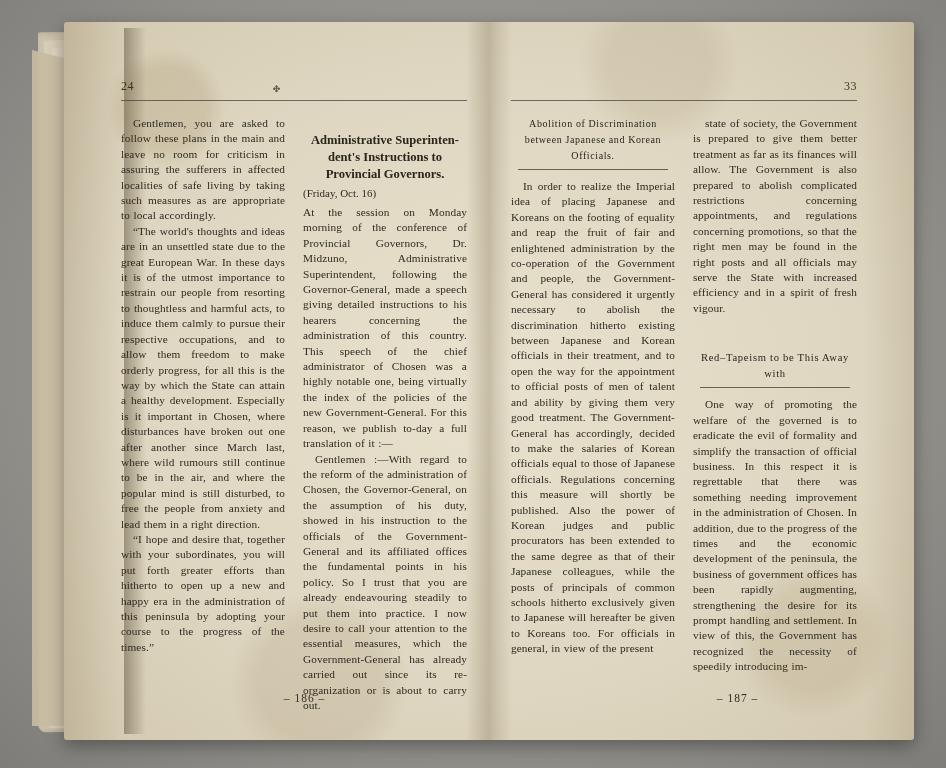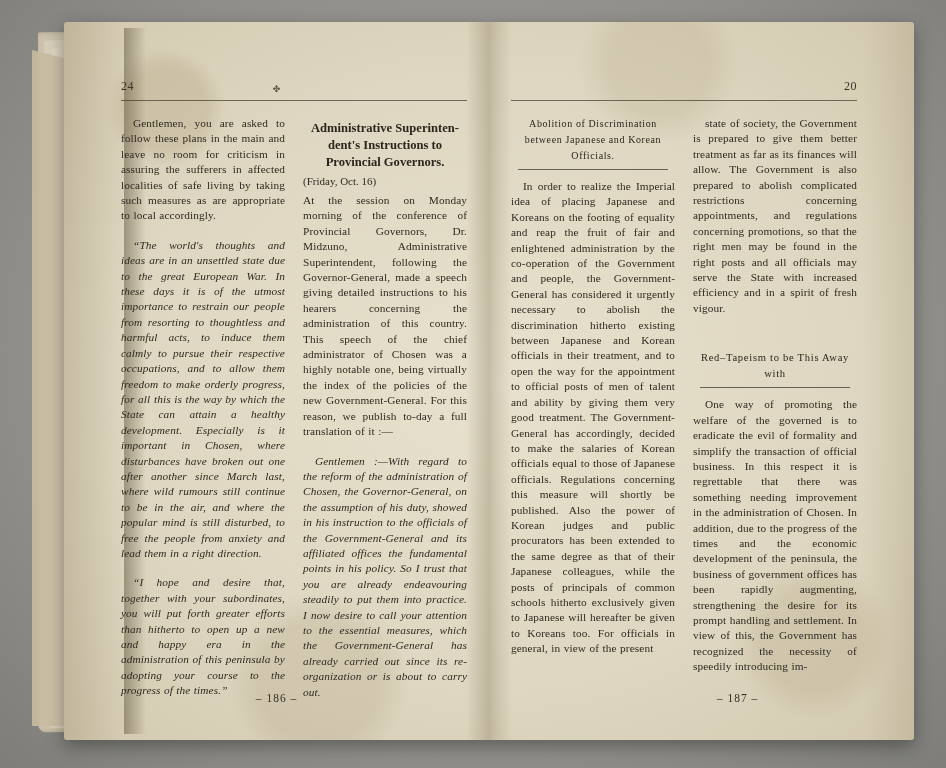--- a/index.html
+++ b/index.html
@@ -107,21 +107,21 @@
       radial-gradient(circle at 70% 6%, rgba(150,130,95,.14) 0 50px, rgba(0,0,0,0) 80px);
   }
 
   .leaf {
     position: absolute;
     top: 0;
     width: 425px;
     height: 718px;
     box-sizing: border-box;
   }
-  .leaf.left  { left: 0; }
+  .leaf.left  { left: 0; padding-left: 28px; }
   .leaf.right { left: 425px; }
 
   
   .headrule {
     position: absolute;
     top: 78px;
     height: 1px;
     background: #4a4335;
     opacity: .75;
   }
@@ -168,29 +168,29 @@
     text-align-last: left;
     font-size: 11.3px;
     line-height: 15.4px;
     color: #2f2a20;
     letter-spacing: .1px;
     word-spacing: .5px;
     -webkit-hyphens: none;
     hyphens: none;
   }
   p.par.noindent { text-indent: 0; }
-  p.par + p.par { margin-top: 14px; font-style: italic; }
+  p.par + p.par { margin-top: 0; }
 
   
   .colhead {
     text-align: center;
     font-size: 12.6px;
     line-height: 17px;
     color: #2b261d;
-    margin: 4px 0 2px 0;
+    margin: 16px 0 2px 0;
     font-weight: 700;
   }
   .colhead .ln { display: block; }
   .dateline {
     text-align: left;
     font-size: 11px;
     line-height: 16px;
     color: #2f2a20;
     margin: 2px 0 4px 0;
   }
@@ -292,21 +292,21 @@
             <div class="dateline">(Friday, Oct. 16)</div>
             <p class="par noindent">At the session on Monday morning of the conference of Provincial Governors, Dr. Midzuno, Administrative Superintendent, following the Governor-General, made a speech giving detailed instructions to his hearers concerning the administration of this country. This speech of the chief administrator of Chosen was a highly notable one, being virtually the index of the policies of the new Government-General.   For this reason, we publish to-day a full translation of it :—</p>
             <p class="par">Gentlemen :—With regard to the reform of the administration of Chosen, the Governor-General, on the assumption of his duty, showed in his instruction to the officials of the Government-General and its affiliated offices the fundamental points in his policy. So I trust that you are already endeavouring steadily to put them into practice. I now desire to call your attention to the essential measures, which the Government-General has already carried out since its re-organization or is about to carry out.</p>
           </div>
         </div>
 
         <div class="botfolio">– 186 –</div>
       </div>
 
       <div class="leaf right">
-        <div class="folio">20</div>
+        <div class="folio">33</div>
         <div class="headrule"></div>
 
         <div class="cols">
           <div class="col">
             <div class="smallcaps">
               <span class="ln">Abolition of Discrimination</span>
               <span class="ln">between Japanese and</span>
               <span class="ln">Korean Officials.</span>
             </div>
             <div class="rule-short"></div>

